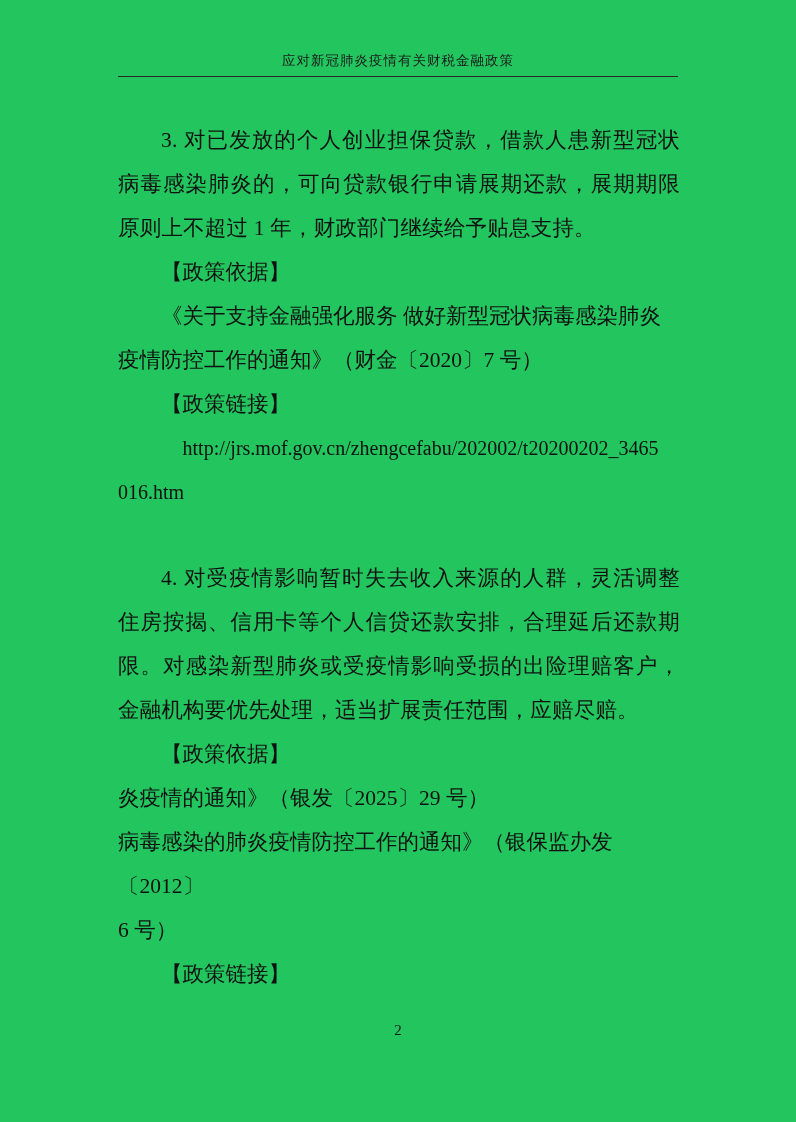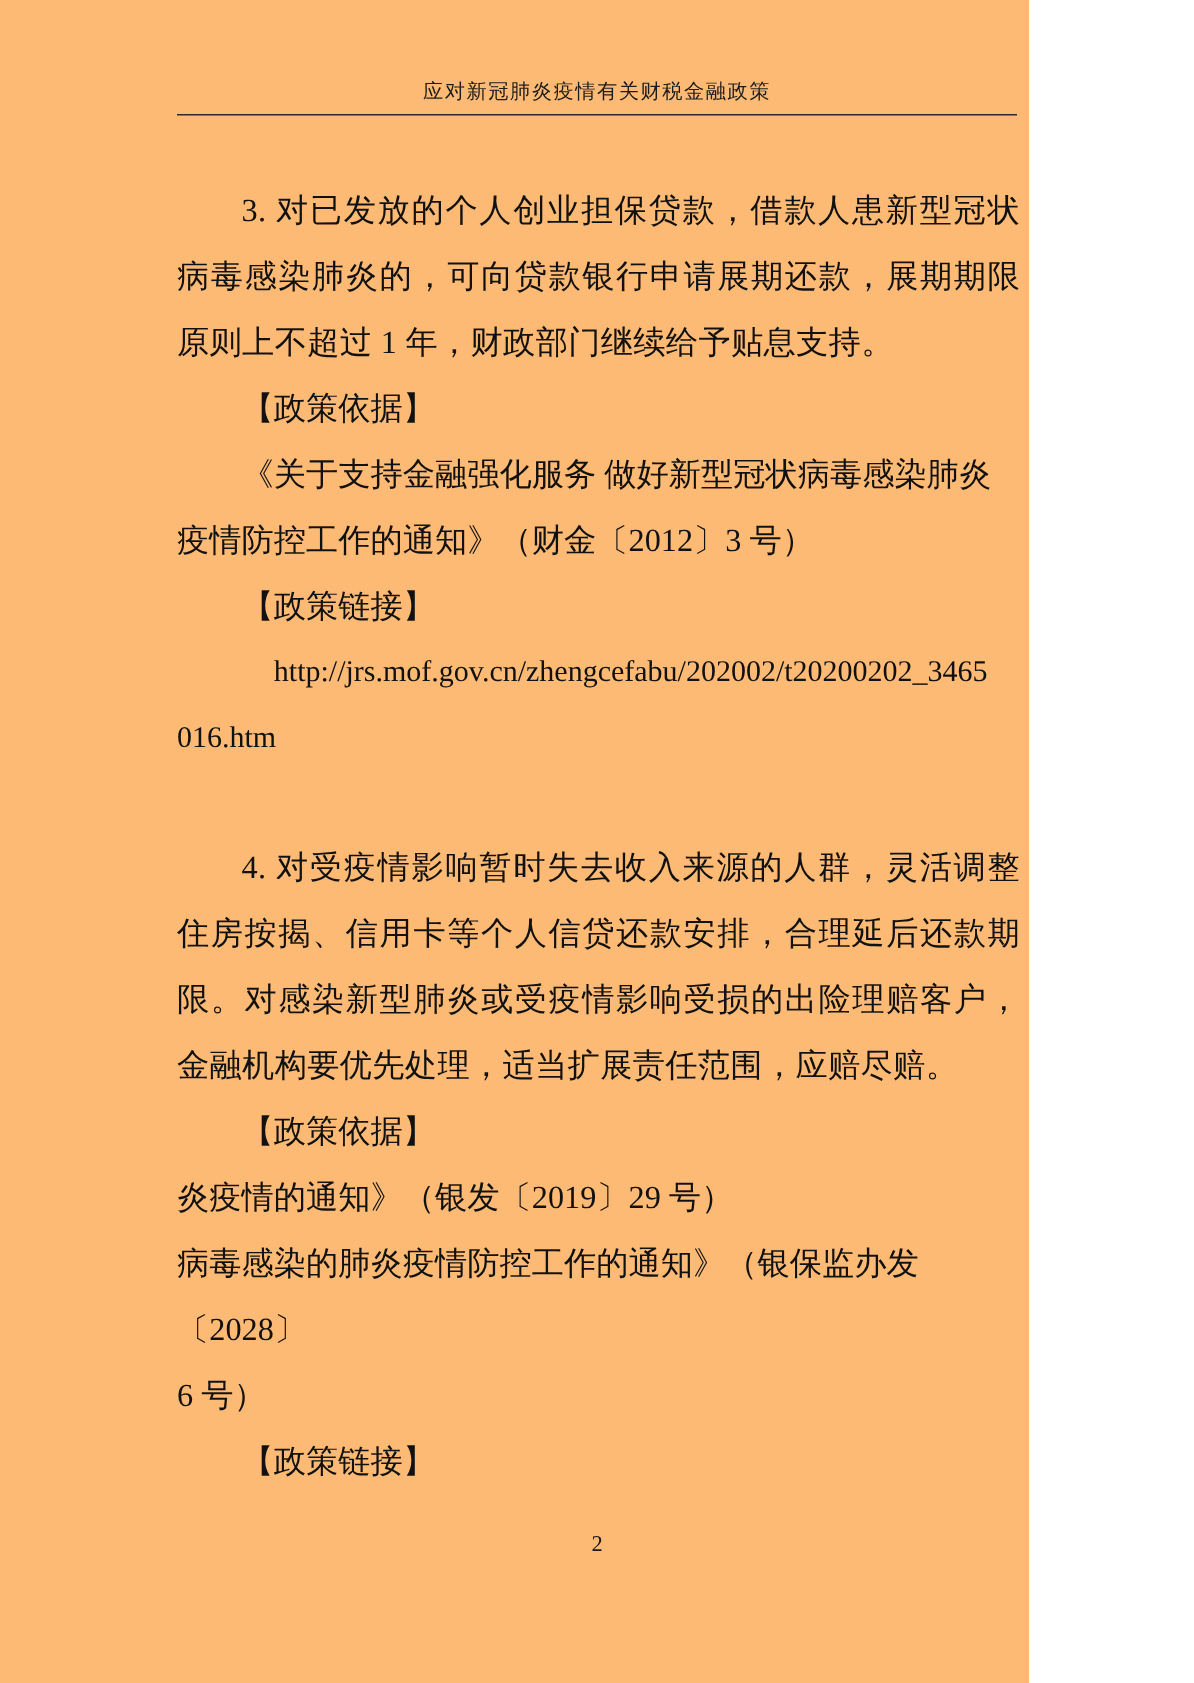--- a/index.html
+++ b/index.html
@@ -12,23 +12,23 @@
     height: 1122px;
     font-family: "Liberation Serif", "DejaVu Serif", serif;
     color: #1a1a1a;
     position: relative;
     overflow: hidden;
   }
   .page {
     position: absolute;
     left: 0;
     top: 0;
-    width: 686px;
+    width: 796px;
     height: 1122px;
-    background: #fdba74;
+    background: #22c55e;
   }
   .header {
     position: absolute;
     left: 118px;
     top: 52px;
     width: 560px;
     text-align: center;
     font-size: 13.5px;
     letter-spacing: 1px;
     color: #1c1c1c;
@@ -120,33 +120,33 @@
 
   <div class="header">应对新冠肺炎疫情有关财税金融政策</div>
   <div class="header-rule"></div>
 
   <div class="content">
 
     <p class="body-par indent2">3. 对已发放的个人创业担保贷款，借款人患新型冠状病毒感染肺炎的，可向贷款银行申请展期还款，展期期限原则上不超过 1 年，财政部门继续给予贴息支持。</p>
 
     <p class="label">【政策依据】</p>
     <p class="quote">《关于支持金融强化服务 做好新型冠状病毒感染肺炎</p>
-    <p class="quote-cont">疫情防控工作的通知》（财金〔2012〕3 号）</p>
+    <p class="quote-cont">疫情防控工作的通知》（财金〔2020〕7 号）</p>
 
     <p class="label">【政策链接】</p>
     <p class="url">http://jrs.mof.gov.cn/zhengcefabu/202002/t20200202_3465</p>
     <p class="url-cont">016.htm</p>
 
     <div class="gap"></div>
 
     <p class="body-par indent2">4. 对受疫情影响暂时失去收入来源的人群，灵活调整住房按揭、信用卡等个人信贷还款安排，合理延后还款期限。对感染新型肺炎或受疫情影响受损的出险理赔客户，金融机构要优先处理，适当扩展责任范围，应赔尽赔。</p>
 
     <p class="label">【政策依据】</p>
-    <p class="quote-cont">炎疫情的通知》（银发〔2019〕29 号）</p>
-    <p class="quote-cont">病毒感染的肺炎疫情防控工作的通知》（银保监办发〔2028〕</p>
+    <p class="quote-cont">炎疫情的通知》（银发〔2025〕29 号）</p>
+    <p class="quote-cont">病毒感染的肺炎疫情防控工作的通知》（银保监办发〔2012〕</p>
     <p class="quote-cont">6 号）</p>
 
     <p class="label">【政策链接】</p>
 
   </div>
 
   <div class="page-number">2</div>
 
 </div>
 

